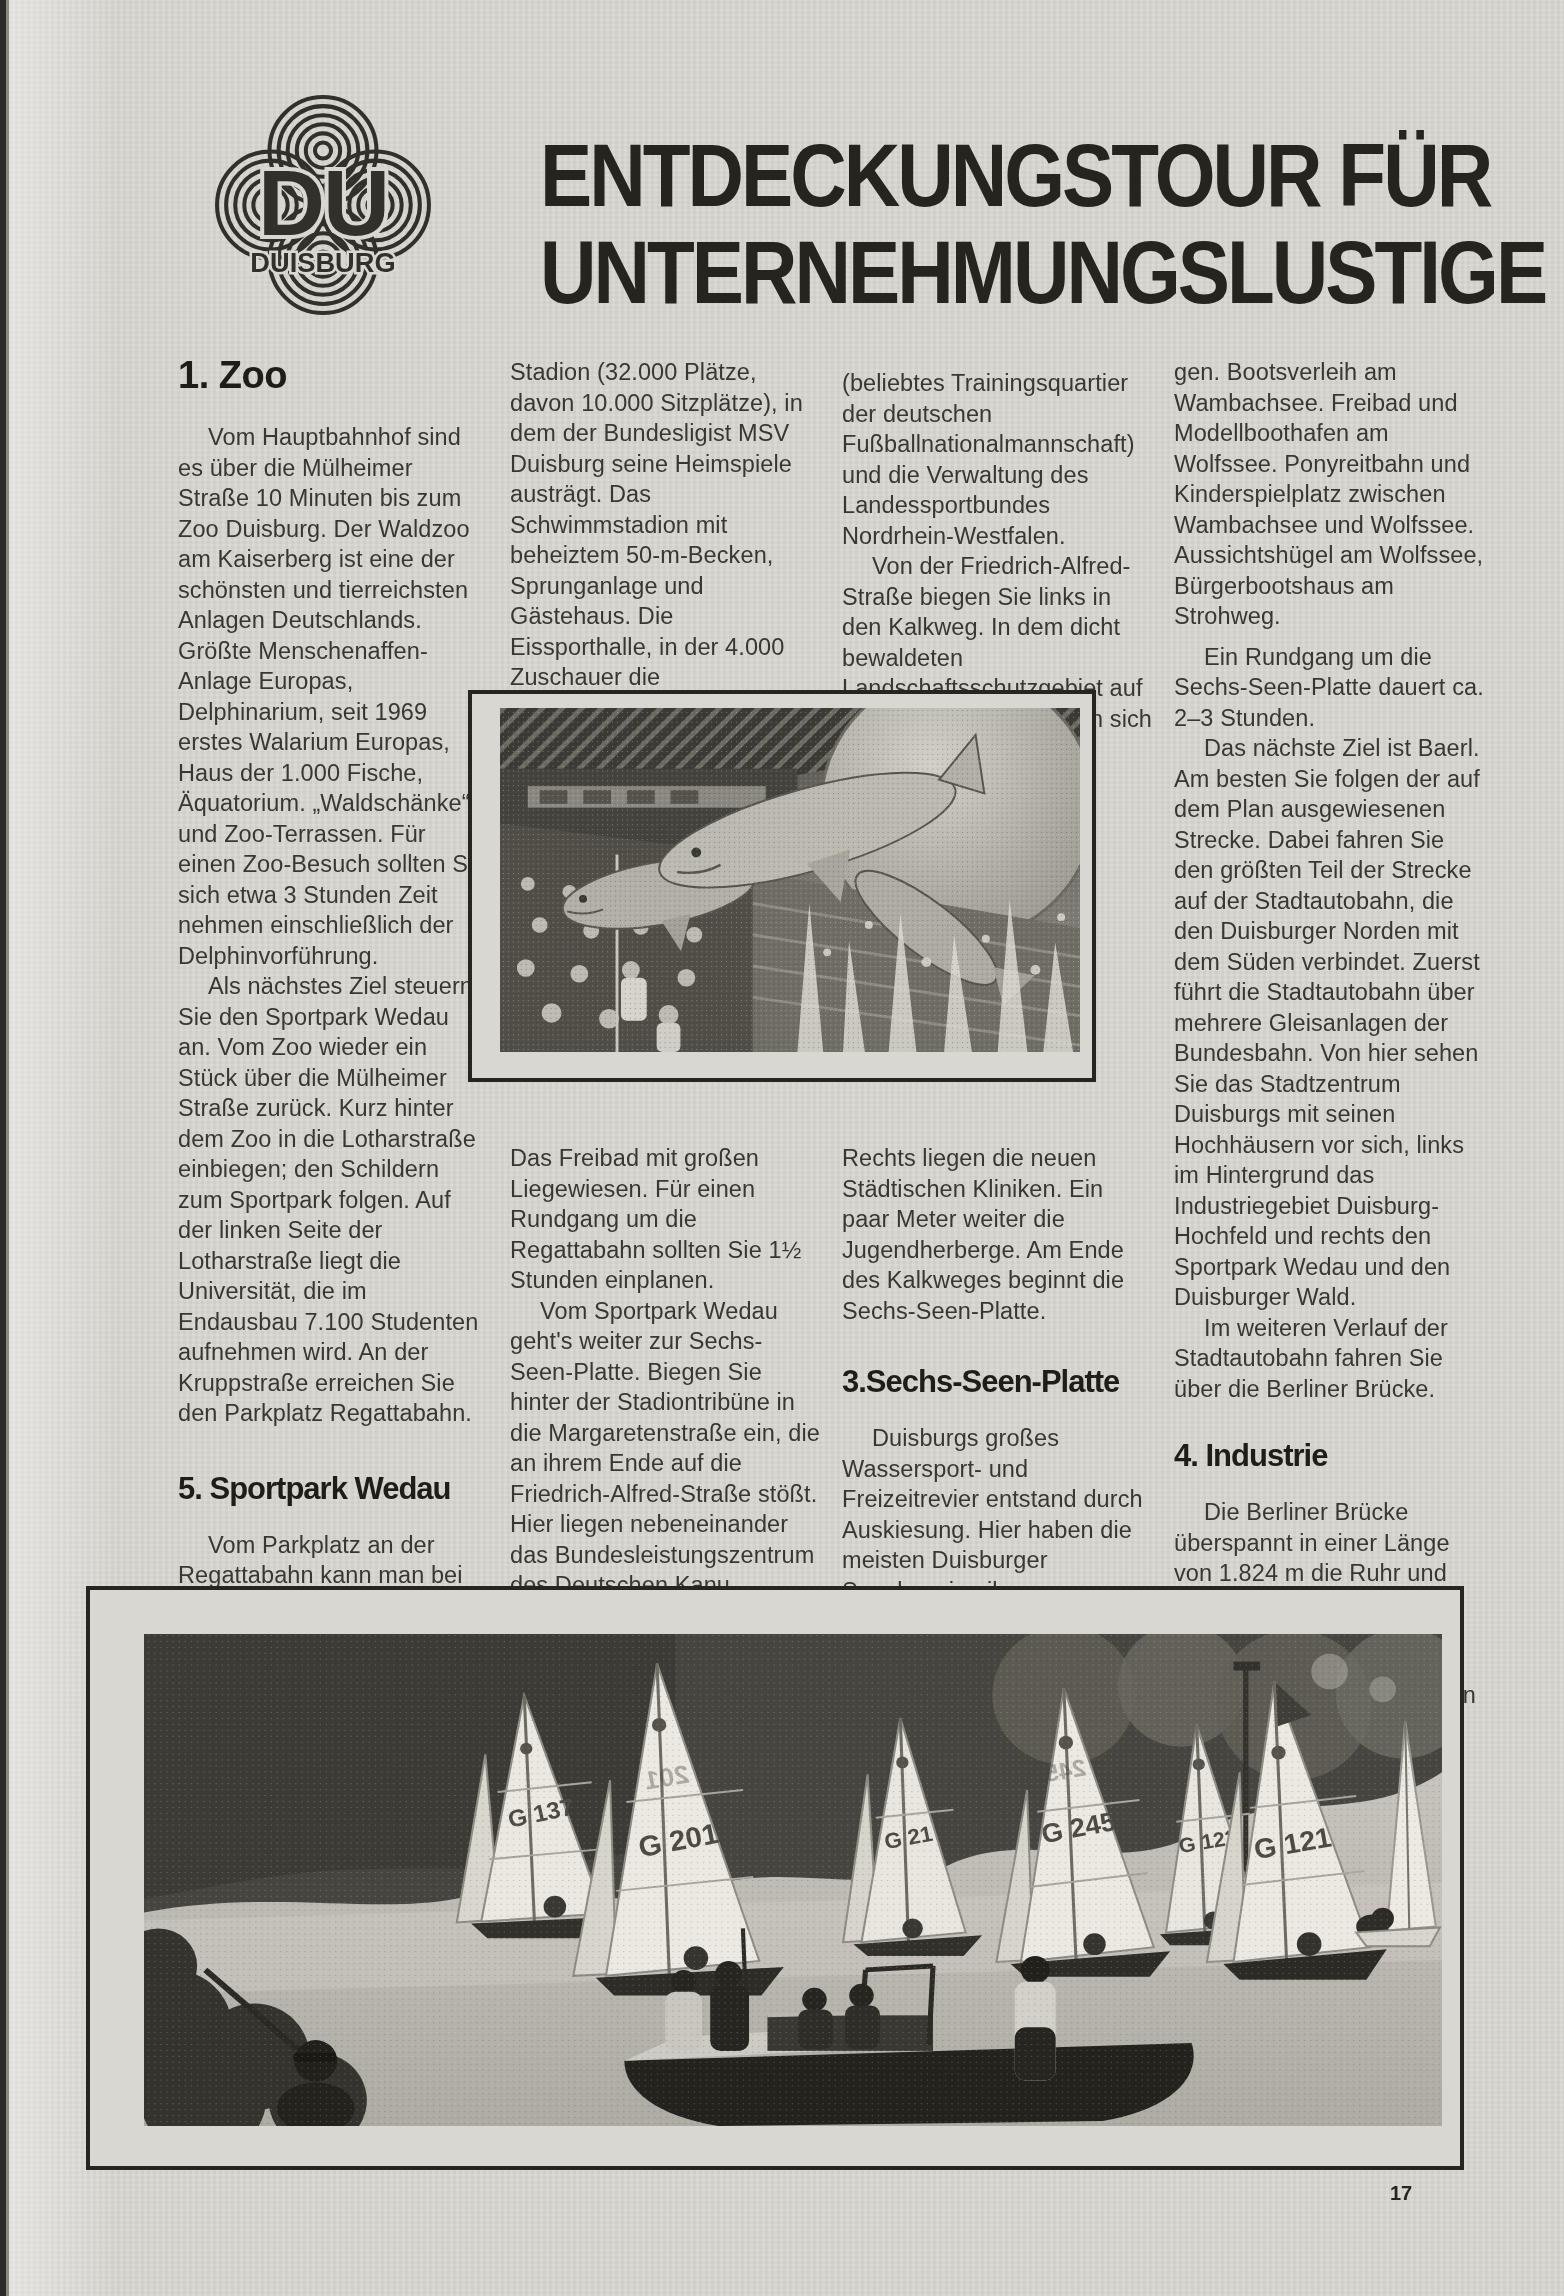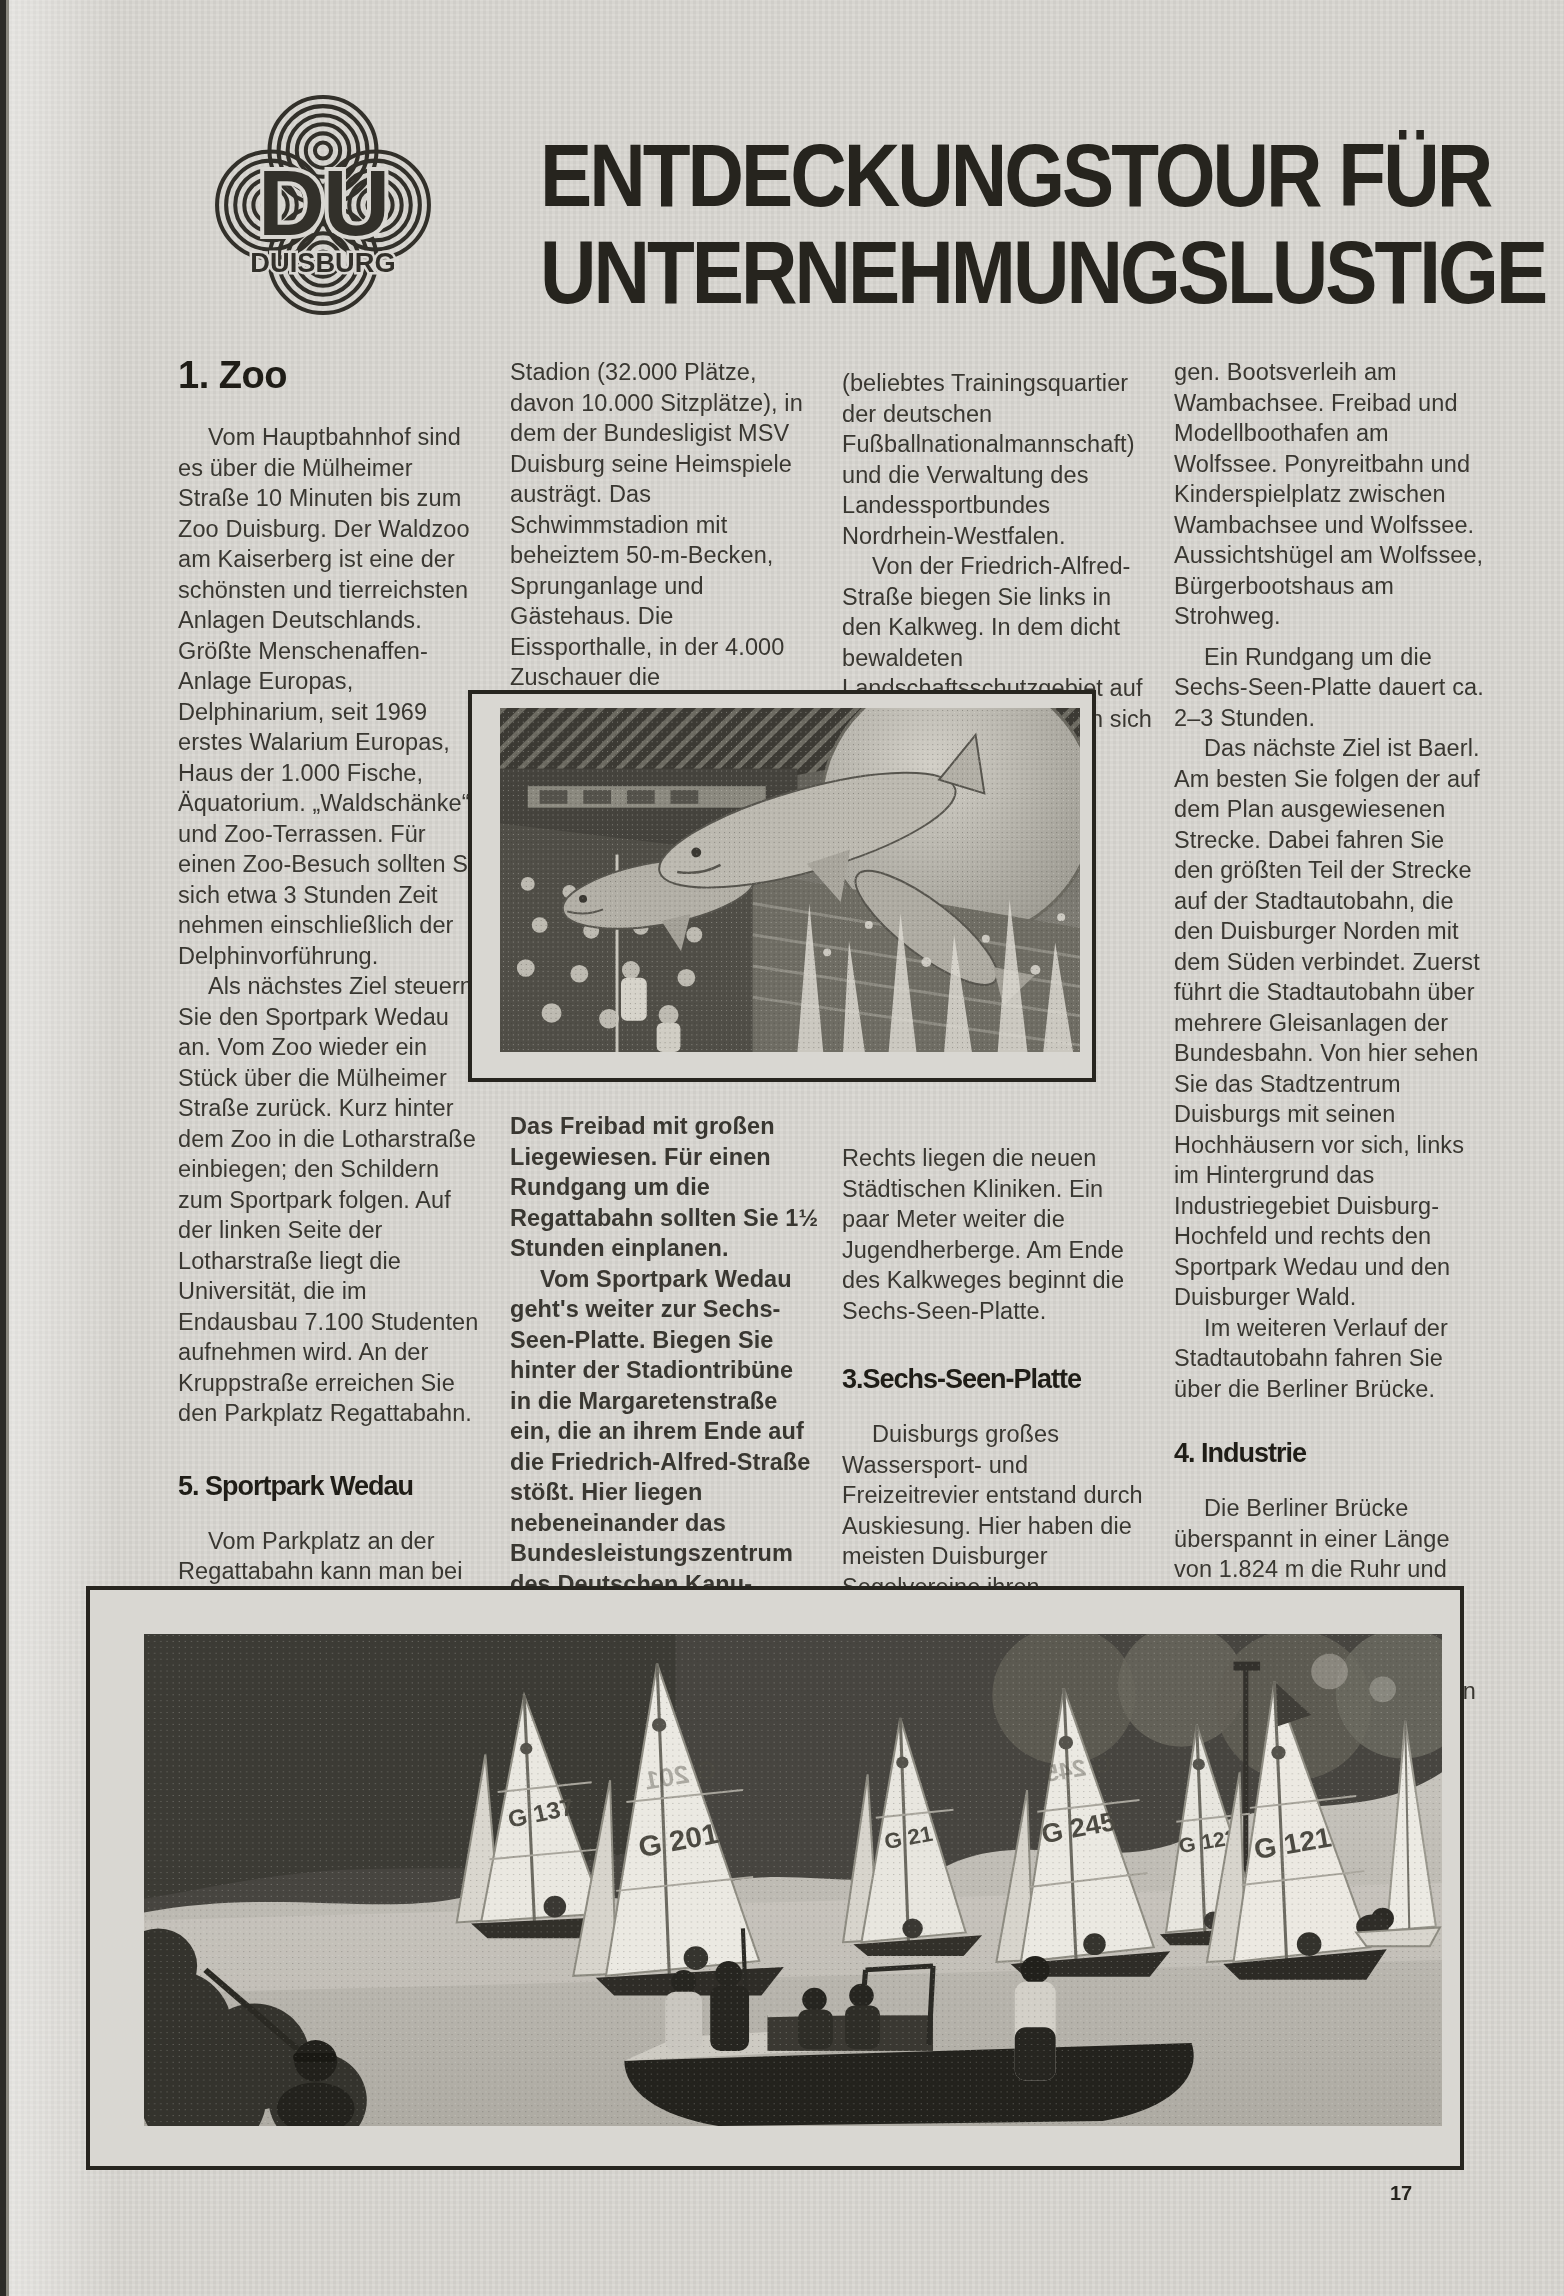--- a/index.html
+++ b/index.html
@@ -29,26 +29,26 @@
     font-weight:bold;color:#26241e;font-size:79px;line-height:86px;
     letter-spacing:-3px;transform:scale(.99,1.12);transform-origin:top left;
     white-space:nowrap;
   }
   
   .col{position:absolute;width:310px;color:#393731;font-size:23.5px;line-height:30.5px;letter-spacing:.1px;margin-left:48px;}
   .col p{margin:0;}
   .col p.ind{text-indent:30px;}
   .col p.gap{margin-top:10px;}
   .h-big{font-size:38px;font-weight:bold;color:#1f1d17;letter-spacing:-.5px;margin:0 0 28px 0;line-height:1;}
-  .h-sec{font-size:27px;font-weight:bold;color:#1f1d17;letter-spacing:-1px;margin:44px 0 26px 0;line-height:1;white-space:nowrap;}
+  .h-sec{font-size:31px;font-weight:bold;color:#1f1d17;letter-spacing:-1px;margin:44px 0 26px 0;line-height:1;white-space:nowrap;}
   #col1{left:130px;top:356px;}
   #col2-top{left:462px;top:357px;}
   #col3-top{left:794px;top:368px;}
   #col4{left:1126px;top:357px;}
-  #col2-bottom{left:462px;top:1111px;font-weight:bold;}
+  #col2-bottom{left:462px;top:1143px;}
   #col3-bottom{left:794px;top:1143px;}
   
   .photo-frame{position:absolute;border:4px solid #27251f;background:#d9d7d2;}
   #dolphin-frame{left:468px;top:690px;width:628px;height:392px;padding:14px 12px 26px 28px;box-sizing:border-box;}
   #sailing-frame{left:86px;top:1586px;width:1378px;height:584px;padding:44px 18px 40px 54px;box-sizing:border-box;}
   .photo-frame svg{display:block;width:100%;height:100%;}
   .page-number{position:absolute;left:1390px;top:2182px;font-size:20px;font-weight:bold;color:#26241e;}
   .sailnum{font-family:"Liberation Sans",sans-serif;font-weight:bold;fill:#4c4a42;}
 </style>
 </head>

